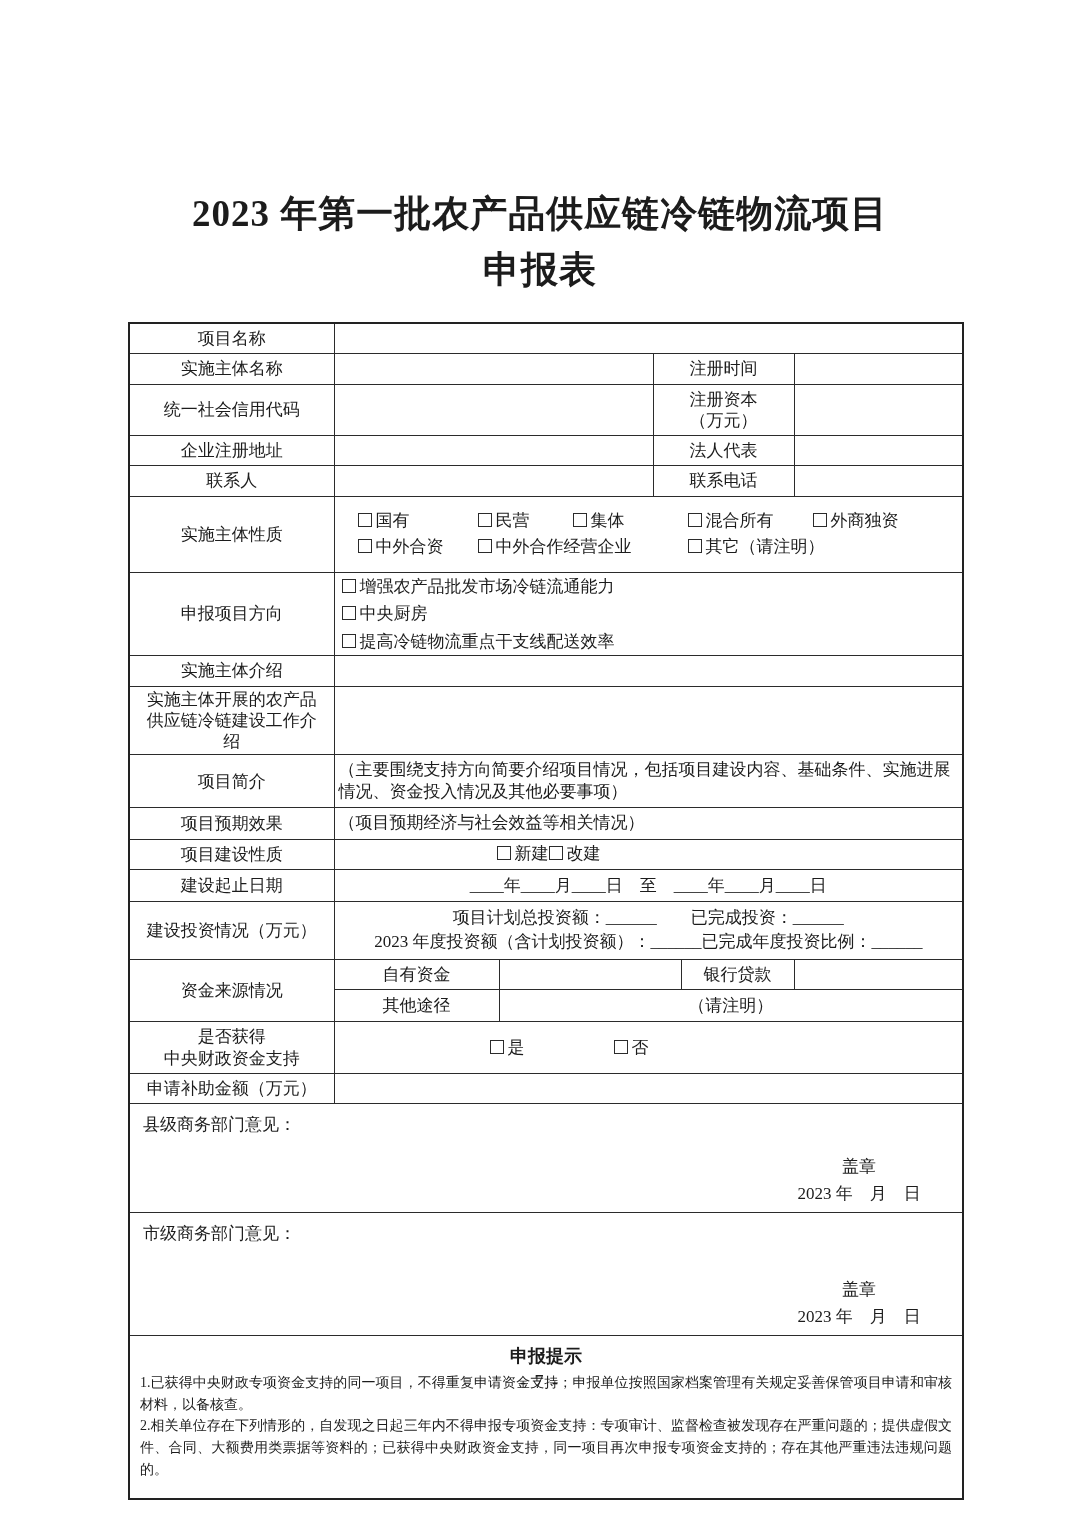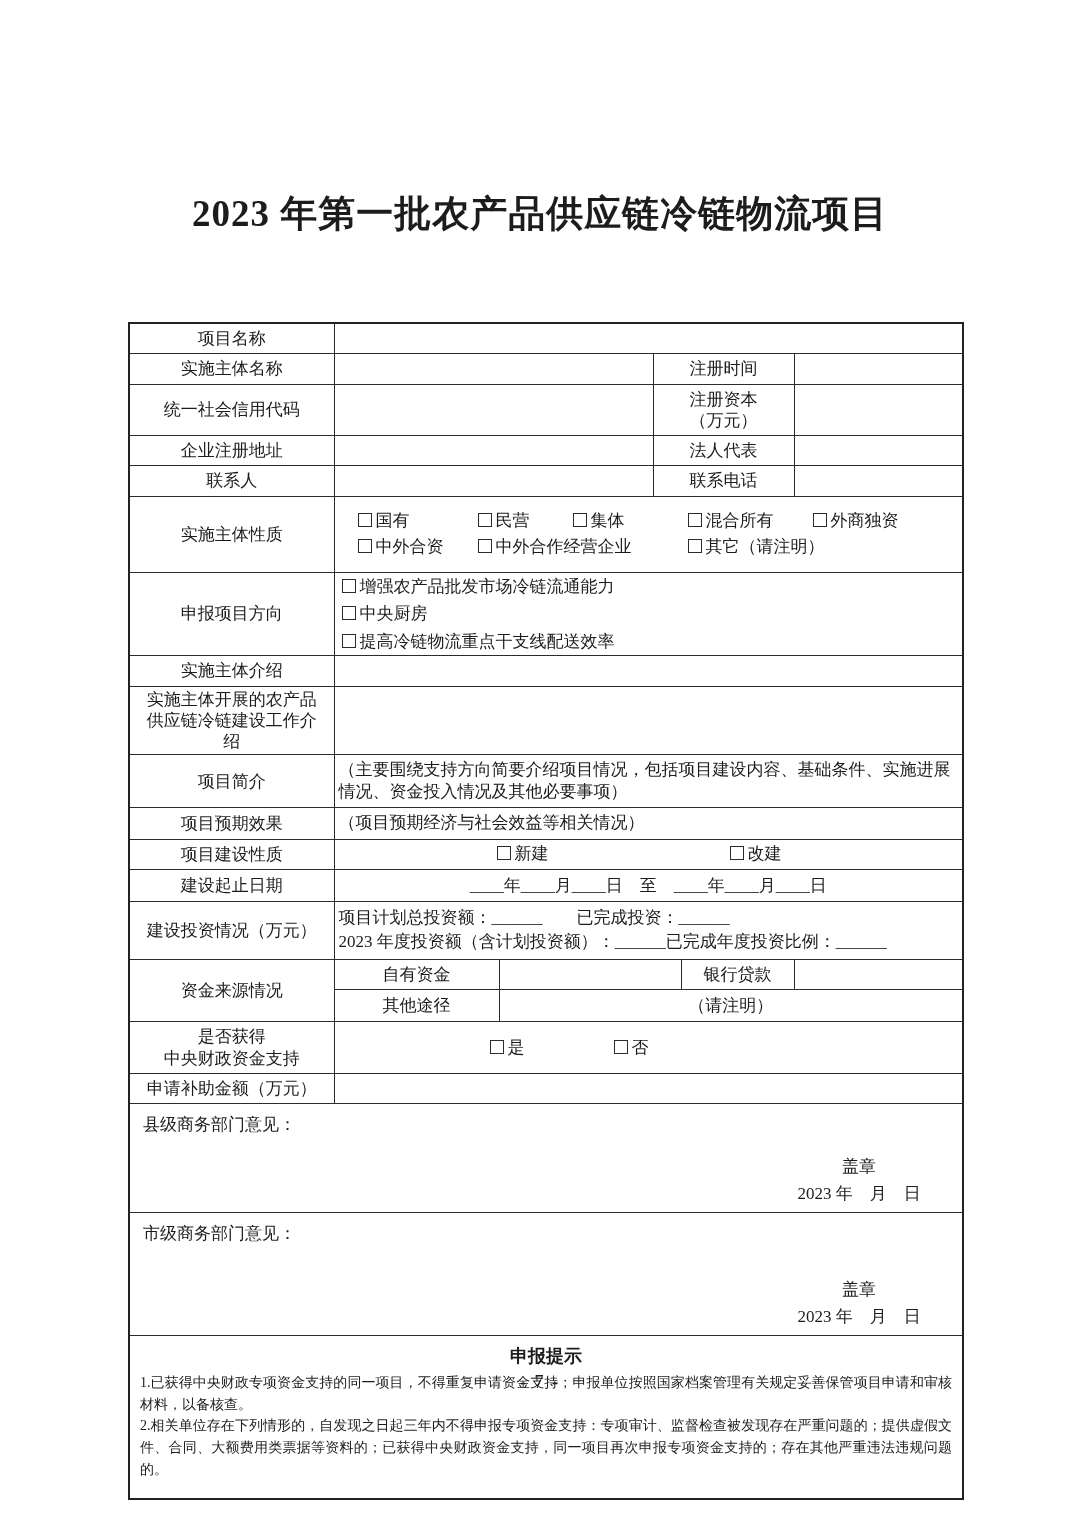--- a/index.html
+++ b/index.html
@@ -33,21 +33,21 @@
   .hint{line-height:1.45;}
   .cb{
     display:inline-block;width:14px;height:14px;
     border:1.5px solid #2b2b2b;background:#fff;
     vertical-align:-1px;margin-right:4px;box-sizing:border-box;
   }
   .cbitem{display:inline-block;white-space:nowrap;}
   .w120{width:120px;} .w95{width:95px;} .w115{width:115px;} .w125{width:125px;} .w210{width:210px;}
   .optline{padding:1px 0 1px 12px;line-height:1.45;}
   .dirline{padding:1px 0 1px 7px;line-height:1.5;}
-  .invline{line-height:1.45;}
+  .invline{line-height:1.45;text-align:center;}
   .opinion-cell{position:relative;vertical-align:top !important;margin-top:36px;}
   .opinion-label{padding:5px 0 0 9px;text-align:left;}
   .stamp-block{
     position:absolute;right:28px;bottom:5px;width:150px;
     text-align:center;line-height:1.6;
   }
   .notice-cell{vertical-align:top !important;padding:6px 10px 8px 10px !important;}
   .notice-title{text-align:center;font-weight:bold;font-size:18px;margin:2px 0 4px 0;}
   .notice-item{font-size:14px;line-height:1.55;text-align:justify;}
   .footer{
@@ -56,20 +56,21 @@
   }
   .two-line{line-height:1.25;}
 </style>
 </head>
 <body>
 
 <div class="page">
 
   <div class="doc-title">
     <div>2023 年第一批农产品供应链冷链物流项目</div>
+    <div>申报表</div>
   </div>
 
   <table class="form">
     <colgroup>
       <col style="width:205px">
         <col style="width:165px">
         <col style="width:154px">
       <col style="width:28px">
         <col style="width:113px">
         <col style="width:169px">
@@ -156,21 +157,21 @@
 
     <tr style="height:22px">
       <td class="lbl">项目预期效果</td>
       <td class="val hint" colspan="5">（项目预期经济与社会效益等相关情况）</td>
     </tr>
 
     <tr style="height:21px">
       <td class="lbl">项目建设性质</td>
       <td class="val" colspan="5" style="padding:0;">
         <div>
-          <span class="cbitem" style="margin-left:162px;"><span class="cb"></span><span>新建</span></span><span class="cbitem" style="margin-left:181px;"><span class="cb"></span><span>改建</span></span>
+          <span class="cbitem" style="margin-left:162px;"><span class="cb"></span><span>新建</span></span><span class="cbitem" style=""><span class="cb"></span><span>改建</span></span>
         </div>
       </td>
     </tr>
 
     <tr style="height:22px">
       <td class="lbl">建设起止日期</td>
       <td class="valc" colspan="5">____年____月____日　至　____年____月____日</td>
     </tr>
 
     <tr style="height:43px">

